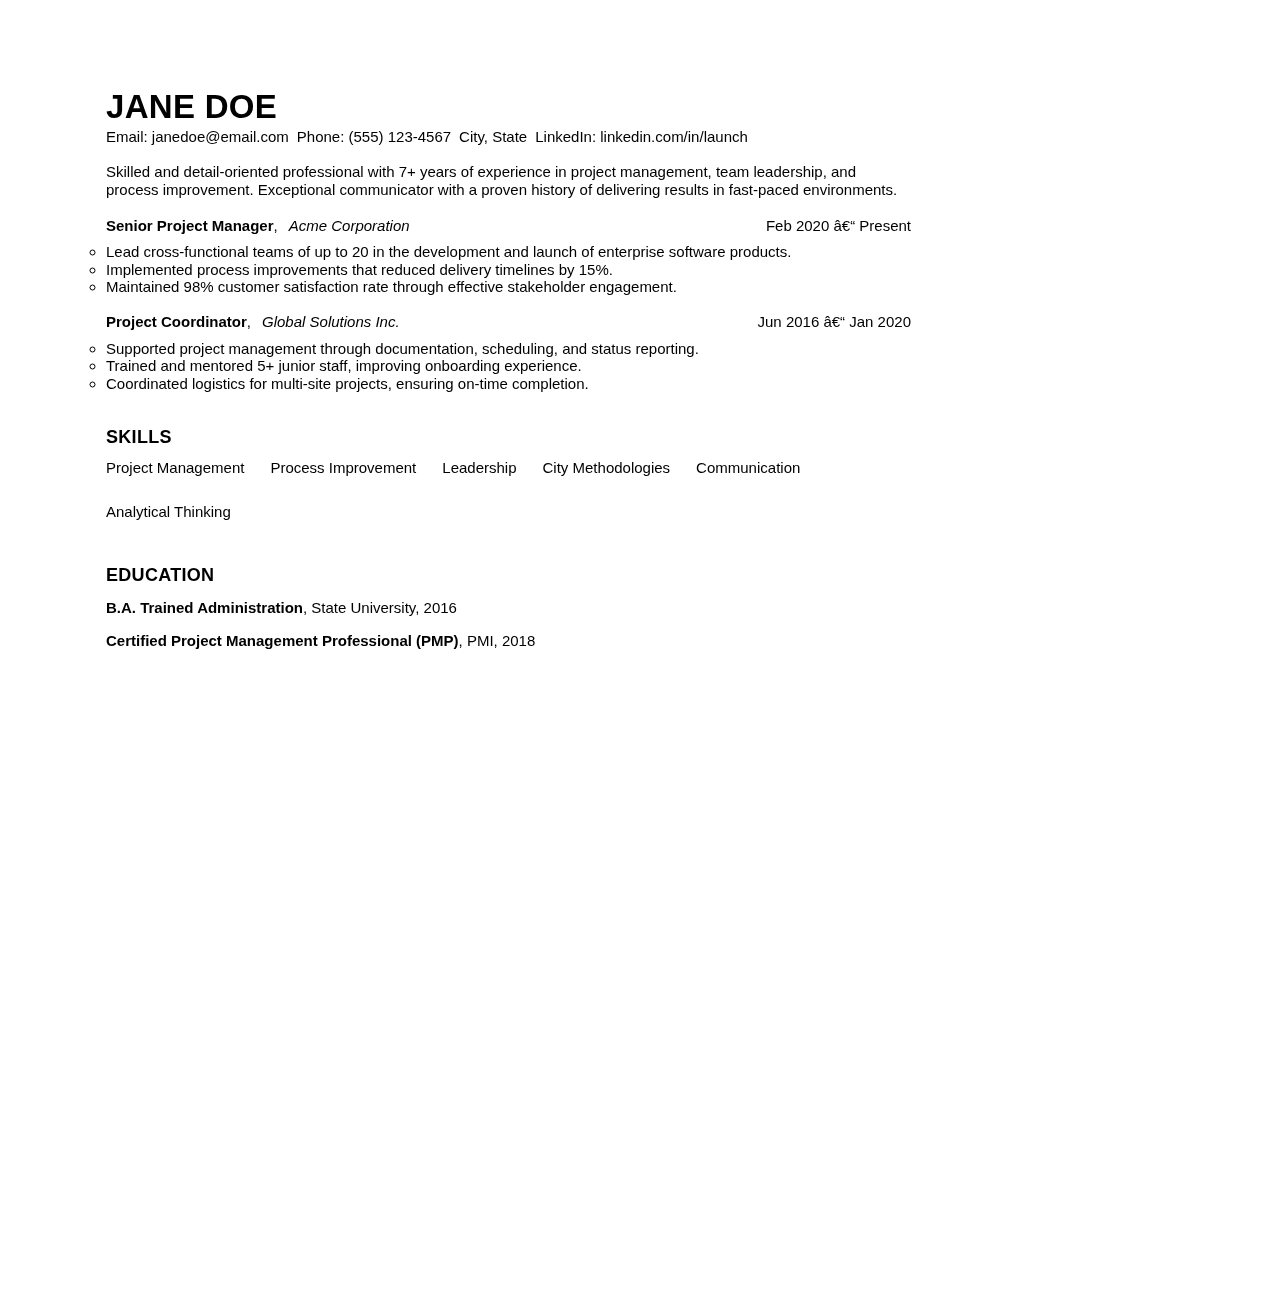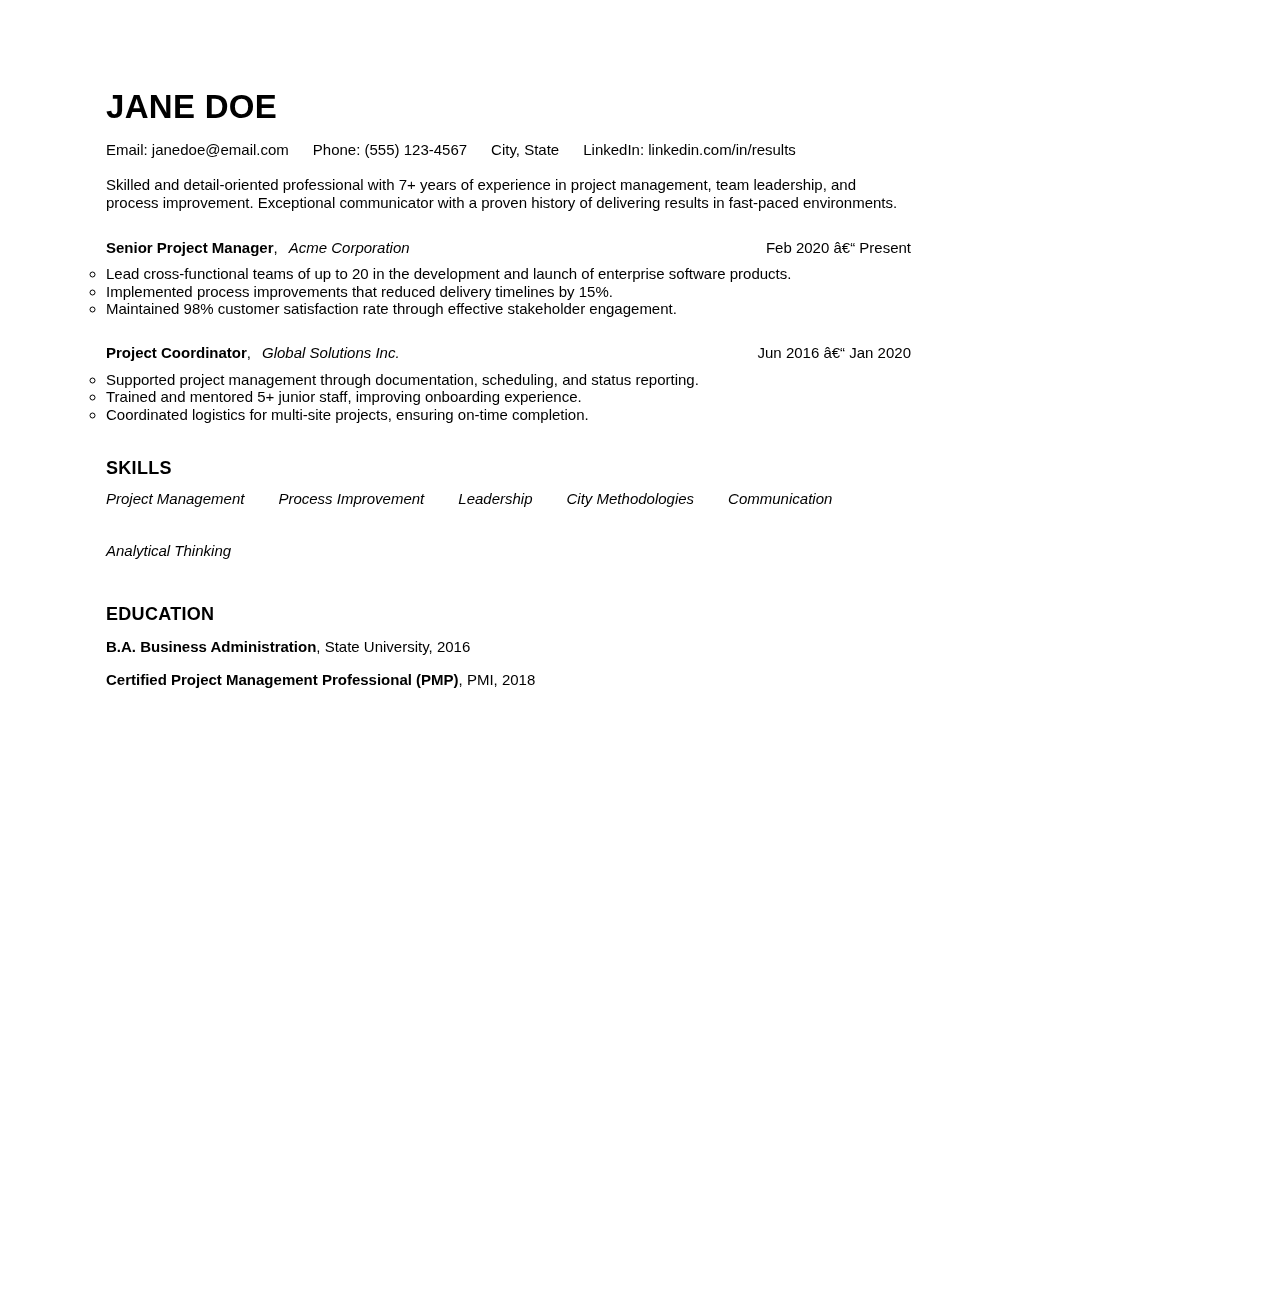--- a/index.html
+++ b/index.html
@@ -16,44 +16,44 @@
     padding: 90px 106px 0 106px;
   }
   h1.name {
     font-size: 33px;
     font-weight: bold;
     line-height: 1;
     margin: 0;
     letter-spacing: 0.3px;
   }
   .contact-line {
-    margin-top: 19px;
+    margin-top: 6px;
     font-size: 15px;
     line-height: 1.1;
     display: flex;
-    gap: 24px;
+    gap: 8px;
   }
   .sec-heading {
     font-size: 18px;
     font-weight: bold;
     line-height: 1;
     margin: 0;
     letter-spacing: 0.3px;
   }
   .mt-summary-h { margin-top: 41px; }
   .mt-work-h    { margin-top: 35px; }
   .mt-skills-h  { margin-top: 36px; }
   .mt-edu-h     { margin-top: 45px; }
   .summary-text {
     margin: 17px 0 0 0;
     font-size: 15px;
     line-height: 18.5px;
   }
   .job-row {
-    margin-top: 26px;
+    margin-top: 17px;
     display: flex;
     justify-content: space-between;
     align-items: baseline;
     font-size: 15px;
     line-height: 1.25;
   }
   .job-row.second { }
   .job-title { font-weight: bold; }
   .job-company { font-style: italic; margin-left: 11px; }
   .job-dates { font-size: 15px; white-space: nowrap; }
@@ -62,46 +62,45 @@
     margin: 8px 0 0 -14px;
     padding: 0 0 0 14px;
     font-size: 15px;
   }
   ul.job-bullets li {
     line-height: 17.5px;
   }
   .skills-row {
     margin-top: 13px;
     display: flex;
-    gap: 34px;
+    gap: 26px;
     font-size: 15px;
     line-height: 1.2;
     flex-wrap: wrap;
-    font-style: italic;
   }
   .edu-entry {
     margin: 15px 0 0 0;
     font-size: 15px;
     line-height: 1.2;
   }
   .edu-degree { font-weight: bold; }
 </style>
 </head>
 <body>
 
 <div class="page">
   <div class="content">
 
     <h1 class="name">JANE DOE</h1>
 
     <div class="contact-line">
       <span>Email: janedoe@email.com</span>
       <span>Phone: (555) 123-4567</span>
       <span>City, State</span>
-      <span>LinkedIn: linkedin.com/in/results</span>
+      <span>LinkedIn: linkedin.com/in/launch</span>
     </div>
 
     <p class="summary-text">Skilled and detail-oriented professional with 7+ years of experience in project management, team leadership, and process improvement. Exceptional communicator with a proven history of delivering results in fast-paced environments.</p>
 
 
     <div class="job-row">
       <div><span class="job-title">Senior Project Manager</span><span>,</span><span class="job-company">Acme Corporation</span></div>
       <div class="job-dates">Feb 2020 â€“ Present</div>
     </div>
     <ul class="job-bullets">
@@ -124,17 +123,17 @@
     <div class="skills-row">
       <span>Project Management</span>
       <span>Process Improvement</span>
       <span>Leadership</span>
       <span>City Methodologies</span>
       <span>Communication</span>
       <span>Analytical Thinking</span>
     </div>
 
     <h2 class="sec-heading mt-edu-h">EDUCATION</h2>
-    <p class="edu-entry"><span class="edu-degree">B.A. Business Administration</span><span>, State University, 2016</span></p>
+    <p class="edu-entry"><span class="edu-degree">B.A. Trained Administration</span><span>, State University, 2016</span></p>
     <p class="edu-entry"><span class="edu-degree">Certified Project Management Professional (PMP)</span><span>, PMI, 2018</span></p>
 
   </div>
 </div>
 
 </body></html>

